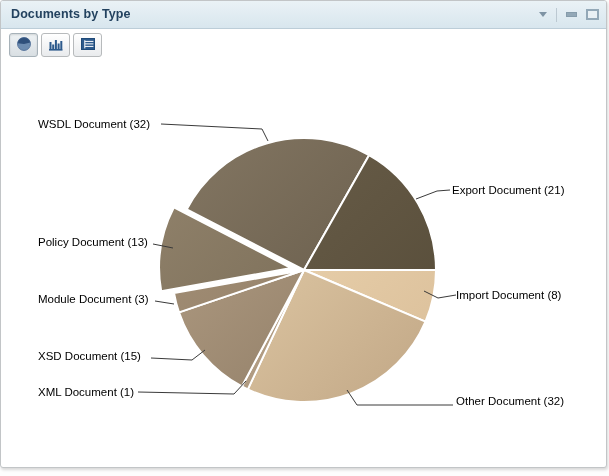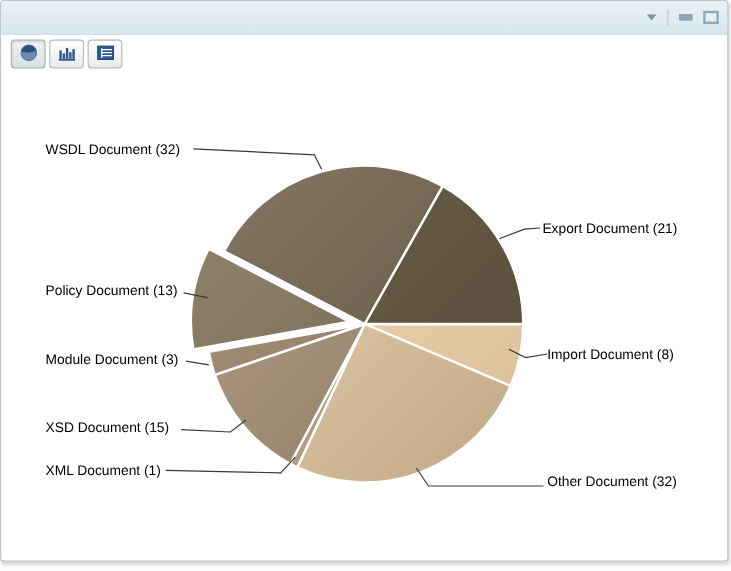--- a/index.html
+++ b/index.html
@@ -101,20 +101,21 @@
       <text x="37" y="302">Module Document (3)</text>
       <text x="37" y="359">XSD Document (15)</text>
       <text x="37" y="395">XML Document (1)</text>
       <text x="451" y="193">Export Document (21)</text>
       <text x="455" y="298">Import Document (8)</text>
       <text x="455" y="404">Other Document (32)</text>
     </g>
   </svg>
 
   <div class="titlebar">
+    <span class="title">Documents by Type</span>
     <div class="win-controls">
       <div class="dd-arrow"></div>
       <div class="ctl-divider"></div>
       <div class="ctl-min"></div>
       <div class="ctl-max"></div>
     </div>
   </div>
 
   <div class="toolbar">
     <button class="tool-btn selected">

